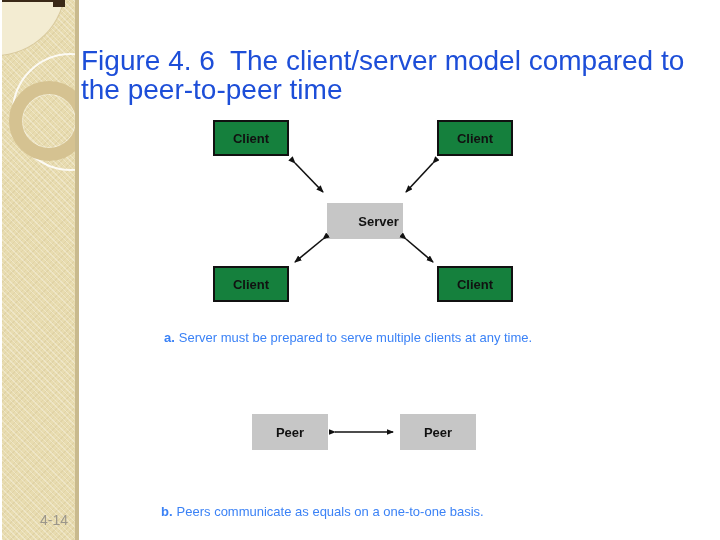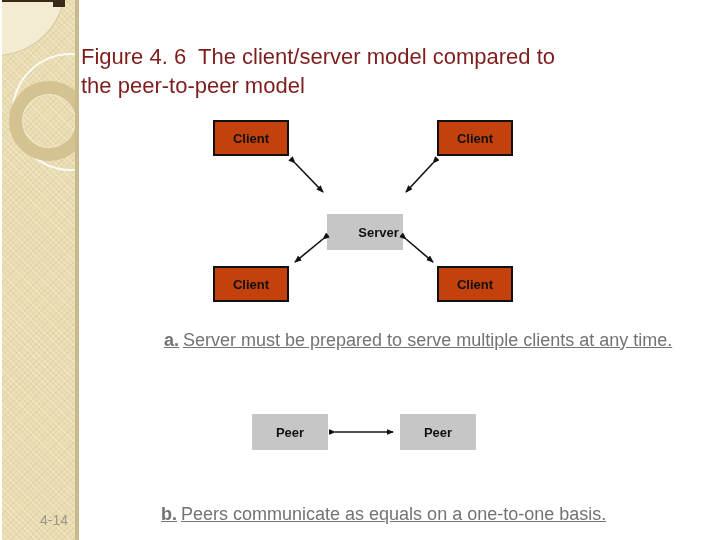--- a/index.html
+++ b/index.html
@@ -53,76 +53,75 @@
   .page-number {
     position: absolute; left: 0; bottom: 12px;
     width: 66px; text-align: right;
     font-size: 14px; color: #9b968b;
   }
 
   
   .slide-title {
     position: absolute; left: 81px; top: 27px;
     width: 620px;
-    font-size: 22px; line-height: 29px;
-    color: #7f1d1d; font-weight: 400;
+    font-size: 28px; line-height: 29px;
+    color: #1d4ed8; font-weight: 400;
     white-space: pre-wrap;
   }
   .slide-title span { display: block; white-space: pre-wrap; }
 
   
   .node {
     position: absolute;
     width: 76px; height: 36px;
     display: flex; align-items: center; justify-content: center;
     font-size: 13px; font-weight: bold; color: #111;
     box-sizing: border-box;
   }
-  .node.client { background: #c2410c; border: 2px solid #111; }
+  .node.client { background: #15803d; border: 2px solid #111; }
   .node.gray   { background: #c6c6c6; border: none; }
 
   .client-tl { left: 213px; top: 120px; }
   .client-tr { left: 437px; top: 120px; }
-  .server-box { left: 327px; top: 214px; padding-left: 27px; }
+  .server-box { left: 327px; top: 203px; padding-left: 27px; }
   .client-bl { left: 213px; top: 266px; }
   .client-br { left: 437px; top: 266px; }
   .peer-l { left: 252px; top: 414px; }
   .peer-r { left: 400px; top: 414px; }
 
   .arrow-layer {
     position: absolute; left: 0; top: 0;
     width: 720px; height: 540px;
     pointer-events: none;
   }
 
   .caption {
     position: absolute;
-    font-size: 18px; color: #737373;
+    font-size: 13px; color: #3b82f6;
     white-space: nowrap;
-    text-decoration: underline;
   }
   .caption .cap-letter { font-weight: bold; }
   .caption .cap-text { margin-left: 4px; }
   .caption-a { left: 164px; top: 330px; }
   .caption-b { left: 161px; top: 504px; }
 </style>
 </head>
 <body>
 
 <aside class="sidebar">
   <div class="sb-quarter"></div>
   <div class="sb-white-circle"></div>
   <div class="sb-ring"></div>
   <div class="sb-edge"></div>
   <div class="sb-topline"></div>
   <div class="sb-topsquare"></div>
   <div class="page-number">4-14</div>
 </aside>
 
-<h1 class="slide-title"><span>Figure 4. 6  The client/server model compared to</span><span>the peer-to-peer model</span></h1>
+<h1 class="slide-title"><span>Figure 4. 6  The client/server model compared to</span><span>the peer-to-peer time</span></h1>
 
 <div class="node client client-tl">
   <span>Client</span>
 </div>
 <div class="node client client-tr">
   <span>Client</span>
 </div>
 <div class="node gray server-box">
   <span>Server</span>
 </div>

